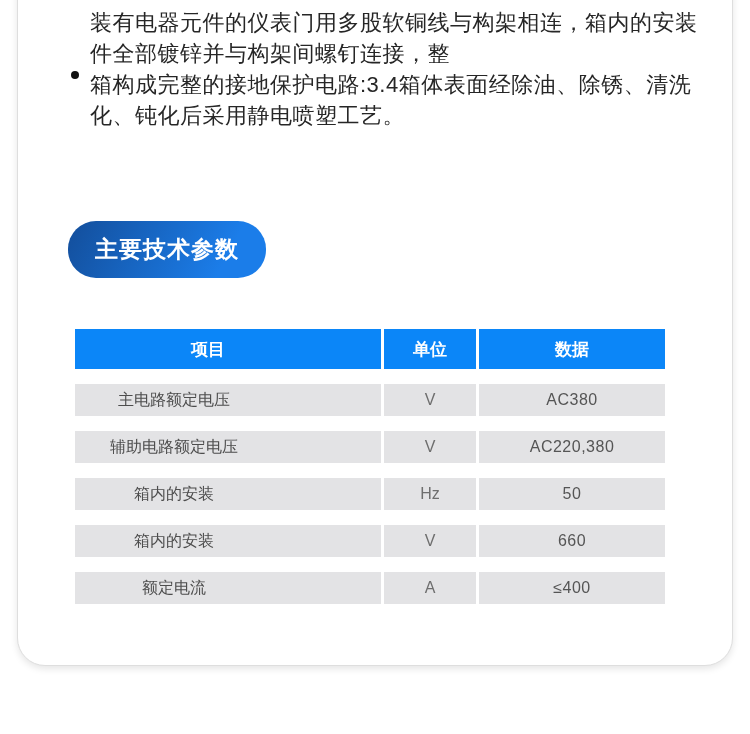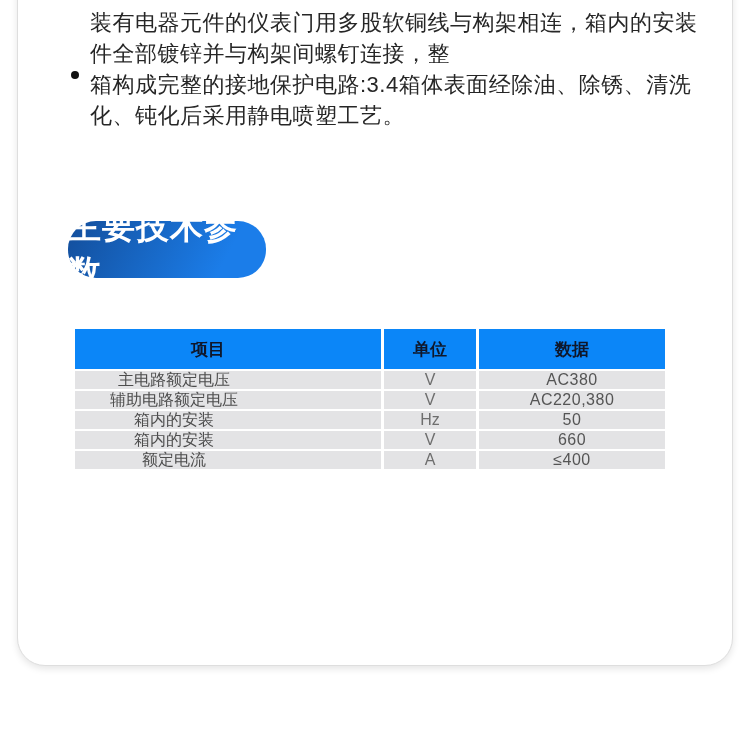--- a/index.html
+++ b/index.html
@@ -38,40 +38,40 @@
   
   .badge {
     position: absolute; left: 68px; top: 221px; width: 198px; height: 57px;
     border-radius: 28px;
     background: linear-gradient(118deg,
       var(--badge-gradient-start, #134e9b) 0%,
       var(--badge-gradient-end, #1b7de9) 78%);
     display: flex; align-items: center; justify-content: center;
   }
   .badge-label {
-    color: #ffffff; font-size: 33px; font-weight: bold; letter-spacing: 1px;
+    color: #ffffff; font-size: 23px; font-weight: bold; letter-spacing: 1px;
   }
   
   .spec-table {
     position: absolute; left: 75px; top: 329px; width: 590px;
     display: grid;
     grid-template-columns: 306px 92px 186px;
     column-gap: 3px; row-gap: 2px;
     background: #ffffff;
   }
   .tr { display: contents; }
   .th {
     background: var(--table-header-blue, #0b86f8);
-    color: #0f172a; font-size: 17px; font-weight: bold;
+    color: #ffffff; font-size: 17px; font-weight: bold;
     height: 40px; display: flex; align-items: center; justify-content: center;
   }
   .td {
     background: var(--row-gray, #e3e3e5);
-    height: 18px; display: flex; align-items: center; justify-content: center;
-    font-size: 16px; color: #4d4d4d;
+    height: 32px; display: flex; align-items: center; justify-content: center;
+    font-size: 16px; color: #4d4d4d; margin-top: 13px;
   }
   
   .th.c1 { padding-right: 40px; }
   .td.c1 { padding-right: 108px; }
   .td.c2 { color: #6e6e6e; }
   .td.c3 { color: #555555; letter-spacing: 0.5px; text-align: right; }
 </style>
 </head>
 <body>
 

